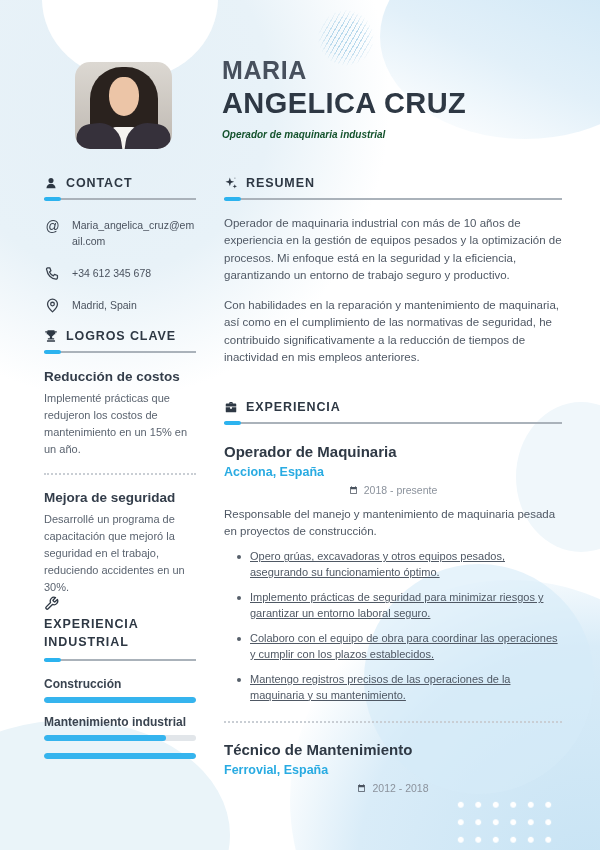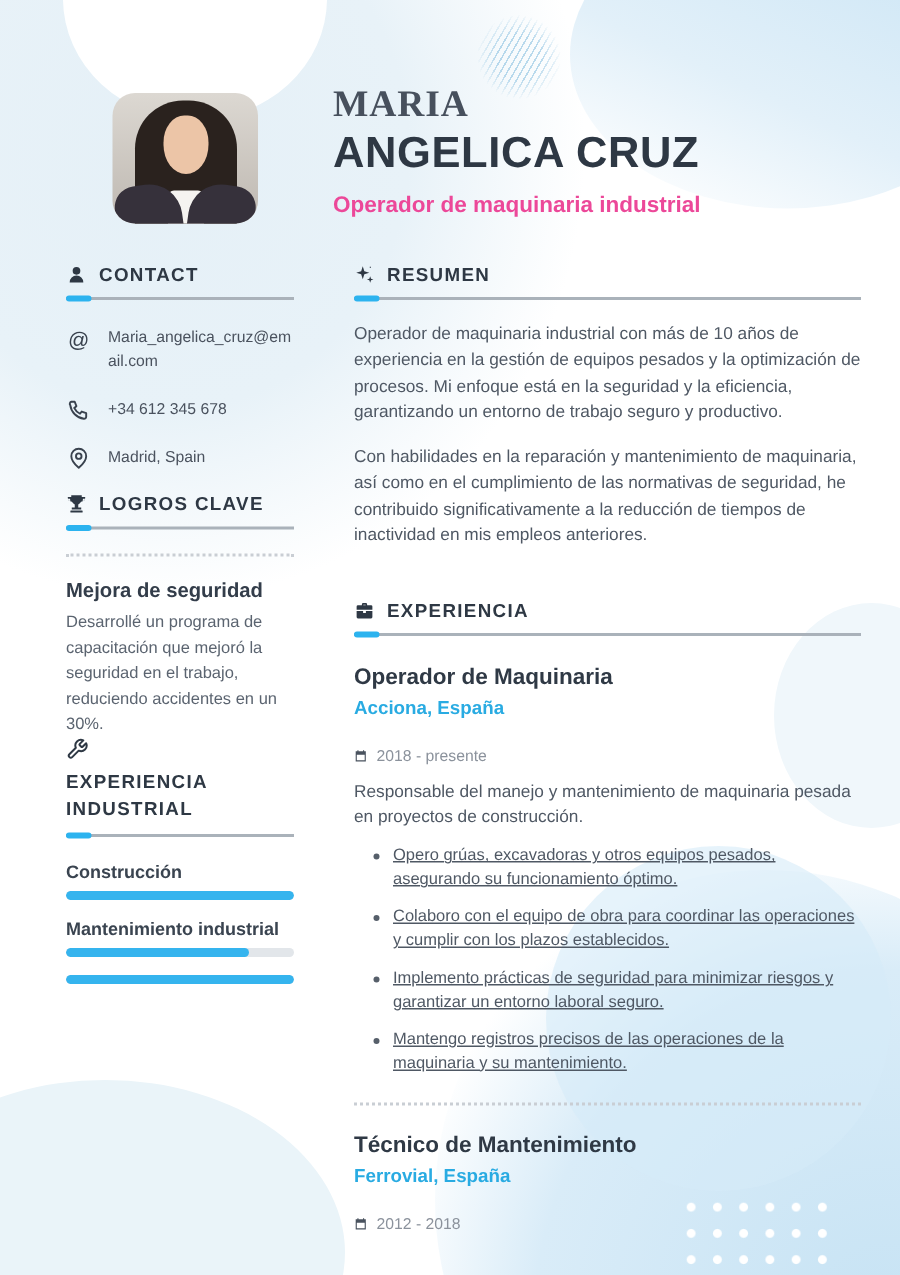--- a/index.html
+++ b/index.html
@@ -31,23 +31,23 @@
   
   .avatar{ position:absolute; left:75px; top:62px; width:97px; height:87px; border-radius:15px;
     overflow:hidden; background:linear-gradient(180deg,#dcd8d2 0%,#beb8b1 100%); }
   .avatar .hair{ position:absolute; left:15px; top:5px; width:68px; height:92px; background:#2a221e; border-radius:32px 32px 10px 10px; }
   .avatar .face{ position:absolute; left:34px; top:15px; width:30px; height:39px; background:#ecc5a7; border-radius:46% 46% 50% 50%; }
   .avatar .shirt{ position:absolute; left:37px; bottom:-2px; width:24px; height:24px; background:#f5f3f0; border-radius:4px 4px 0 0; }
   .avatar .blazer-l{ position:absolute; left:2px; bottom:-10px; width:44px; height:36px; background:#36313b; border-radius:14px 22px 0 0; transform:rotate(-8deg); }
   .avatar .blazer-r{ position:absolute; right:2px; bottom:-10px; width:44px; height:36px; background:#36313b; border-radius:22px 14px 0 0; transform:rotate(8deg); }
   
   .name-block{ position:absolute; left:222px; top:56px; width:350px; }
-  .first-name{ font-size:25px; font-weight:600; color:#47505d; letter-spacing:.6px;font-family:Liberation Serif, serif; }
+  .first-name{ font-size:25px; font-weight:600; color:#47505d; letter-spacing:.6px; }
   .last-name{ font-size:29px; font-weight:800; color:#2e3844; letter-spacing:.4px; margin-top:2px; }
-  .job-title{ font-size:15px; font-weight:700; color:#ec4899; margin-top:9px; }
+  .job-title{ font-size:10px; font-weight:700; color:#14532d; margin-top:9px;font-style:italic; }
   
   .section-header{ display:flex; align-items:center; gap:8px; font-weight:700; font-size:12.5px;
     letter-spacing:.9px; color:#2e3844; }
   .section-header .ico{ display:inline-flex; width:14px; height:14px; flex:0 0 auto; }
   .rule{ position:relative; height:4px; margin-top:7px; }
   .rule::before{ content:""; position:absolute; left:0; right:0; top:1px; height:2px; background:#aab2ba; }
   .rule::after{ content:""; position:absolute; left:0; top:0; width:17px; height:4px; border-radius:2px; background:#2cb3ef; }
   .dotted{ border-top:2px dotted #c9ced4; height:0; }
   
   .sidebar{ position:absolute; left:44px; top:176px; width:152px; }
@@ -61,27 +61,27 @@
   .achv-text{ font-size:11px; color:#5b6470; line-height:1.55; }
   .sb-divider{ margin:15px 0 1px; }
   .skills-head .ico{ width:15px; height:15px; display:inline-flex; margin-bottom:2px; }
   .skills-title{ font-weight:700; font-size:12.5px; letter-spacing:.9px; color:#2e3844; line-height:1.45; }
   .skills-list{ margin-top:15px; }
   .skill{ margin-bottom:12px; }
   .skill-label{ font-size:12px; font-weight:700; color:#3a4450; margin-bottom:6px; }
   .skill-track{ height:6px; border-radius:4px; background:#e2e6ea; overflow:hidden; }
   .skill-fill{ height:6px; border-radius:4px; background:#35b4ee; }
   
-  .main-col{ position:absolute; left:236px; top:176px; width:338px; }
+  .main-col{ position:absolute; left:224px; top:176px; width:338px; }
   .para{ font-size:11.5px; color:#4f5864; line-height:1.52; margin-top:12px; }
   .para.first{ margin-top:14px; }
   .main-section{ margin-top:33px; }
   .role{ font-size:15px; font-weight:700; color:#2f3945; }
   .company{ font-size:12.5px; font-weight:700; color:#29abe2; margin-top:5px; }
-  .dates{ display:flex; align-items:center; gap:6px; color:#8b929c; font-size:10.5px; margin-top:19px; }
+  .dates{ display:flex; align-items:center; gap:6px; color:#8b929c; font-size:10.5px; margin-top:5px;justify-content:center; }
   .dates .dico{ width:9px; height:9px; display:inline-flex; color:#39424e; }
   .job{ margin-top:18px; }
   .job-desc{ font-size:11.5px; color:#4f5864; line-height:1.5; margin-top:10px; }
   ul.bullets{ margin:9px 0 0; padding-left:26px; list-style:none; }
   ul.bullets li{ position:relative; font-size:11px; color:#4f5864; line-height:1.45; margin-bottom:9px;text-decoration:underline; }
   ul.bullets li::before{ content:""; position:absolute; left:-13px; top:6px; width:4px; height:4px; border-radius:50%; background:#565f6a; }
   .job-divider{ margin:17px 0 0; }
   svg{ display:block; width:100%; height:100%; }
 </style>
 </head>
@@ -155,20 +155,24 @@
         <span class="ico">
           <svg viewBox="0 0 24 24" fill="#2e3844">
               <path d="M6 2h12v2h4a5.5 5.5 0 0 1-4.8 5.5 6.3 6.3 0 0 1-3.2 3V16h3.4v2.2H6.6V16H10v-3.5a6.3 6.3 0 0 1-3.2-3A5.5 5.5 0 0 1 2 4h4V2zm-3.9 4A3.6 3.6 0 0 0 5 8.8L4.6 6H2.1zM19 8.8A3.6 3.6 0 0 0 21.9 6h-2.5L19 8.8z"></path>
               <rect x="5" y="19.4" width="14" height="2.4" rx=".6"></rect>
             </svg>
         </span>
         <span>LOGROS CLAVE</span>
       </div>
       <div class="rule"></div>
 
+      <div>
+        <div class="achv-heading">Reducción de costos</div>
+        <div class="achv-text">Implementé prácticas que redujeron los costos de mantenimiento en un 15% en un año.</div>
+      </div>
       <div class="dotted sb-divider"></div>
       <div>
         <div class="achv-heading">Mejora de seguridad</div>
         <div class="achv-text">Desarrollé un programa de capacitación que mejoró la seguridad en el trabajo, reduciendo accidentes en un 30%.</div>
       </div>
     </div>
 
     <div class="sb-section skills-head">
       <span class="ico">
         <svg viewBox="0 0 24 24" fill="none" stroke="#2e3844" stroke-width="2.1" stroke-linecap="round" stroke-linejoin="round">
@@ -235,22 +239,22 @@
           <span class="dico">
             <svg viewBox="0 0 24 24" fill="#49525e">
                 <path d="M6 3h2v2h8V3h2v2h3v18H3V5h3V3zm-1 8v10h14V11H5z"></path>
               </svg>
           </span>
           <span>2018 - presente</span>
         </div>
         <div class="job-desc">Responsable del manejo y mantenimiento de maquinaria pesada en proyectos de construcción.</div>
         <ul class="bullets">
           <li>Opero grúas, excavadoras y otros equipos pesados, asegurando su funcionamiento óptimo.</li>
+          <li>Implemento prácticas de seguridad para minimizar riesgos y garantizar un entorno laboral seguro.</li>
           <li>Colaboro con el equipo de obra para coordinar las operaciones y cumplir con los plazos establecidos.</li>
-          <li>Implemento prácticas de seguridad para minimizar riesgos y garantizar un entorno laboral seguro.</li>
           <li>Mantengo registros precisos de las operaciones de la maquinaria y su mantenimiento.</li>
         </ul>
       </div>
 
       <div class="dotted job-divider"></div>
 
       <div class="job">
         <div class="role">Técnico de Mantenimiento</div>
         <div class="company">Ferrovial, España</div>
         <div class="dates">

